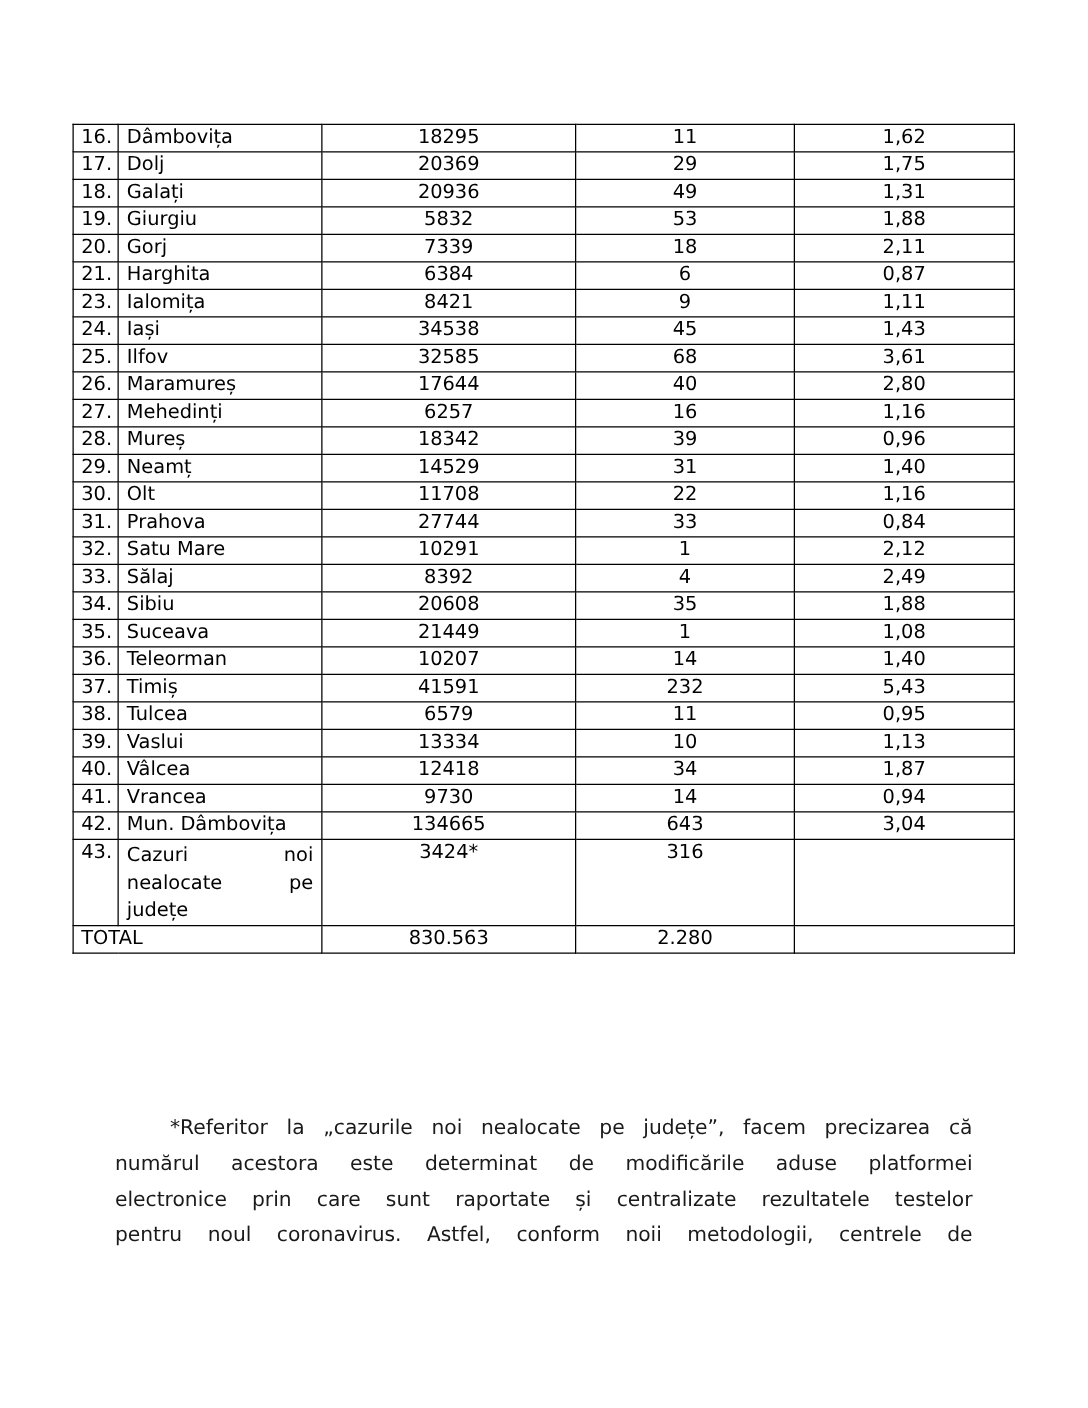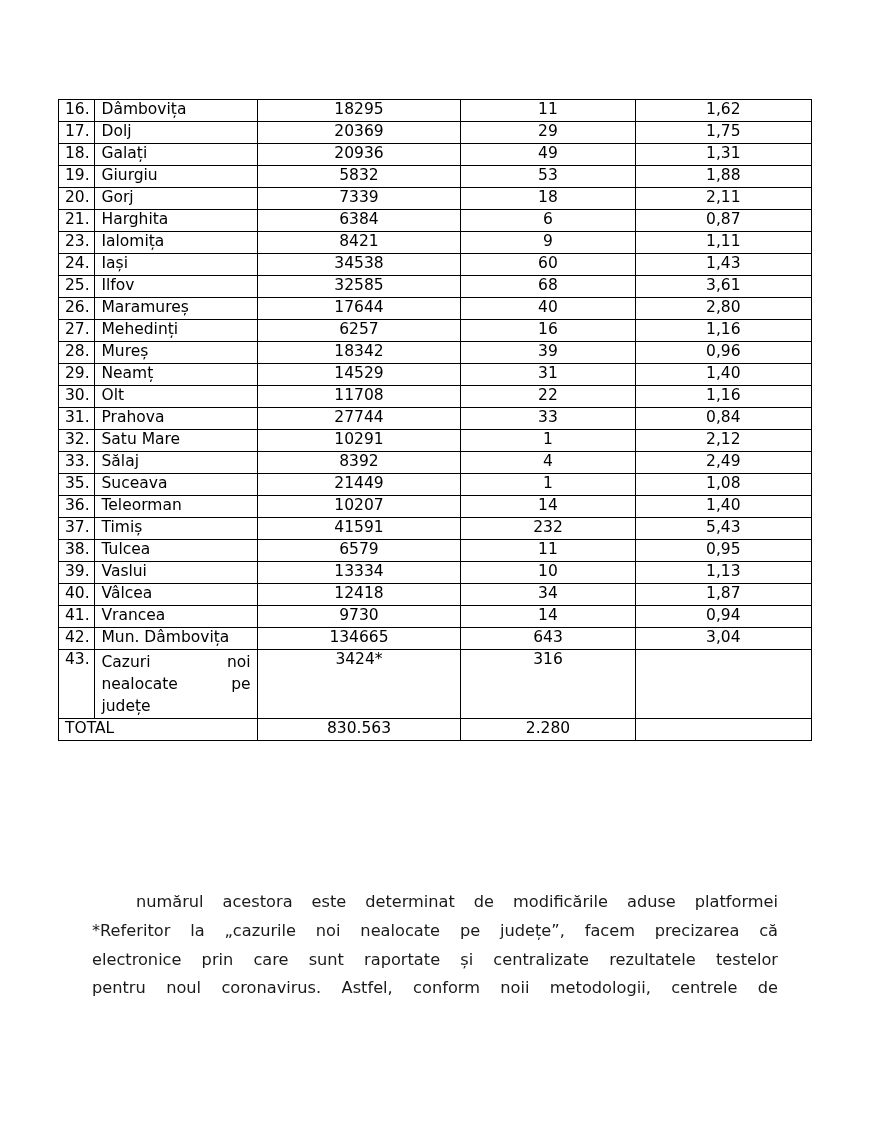--- a/index.html
+++ b/index.html
@@ -163,21 +163,21 @@
           <td class="c-idx">23.</td>
           <td class="c-name">Ialomița</td>
           <td class="c-cases">8421</td>
           <td class="c-new">9</td>
           <td class="c-rate">1,11</td>
         </tr>
         <tr>
           <td class="c-idx">24.</td>
           <td class="c-name">Iași</td>
           <td class="c-cases">34538</td>
-          <td class="c-new">60</td>
+          <td class="c-new">45</td>
           <td class="c-rate">1,43</td>
         </tr>
         <tr>
           <td class="c-idx">25.</td>
           <td class="c-name">Ilfov</td>
           <td class="c-cases">32585</td>
           <td class="c-new">68</td>
           <td class="c-rate">3,61</td>
         </tr>
         <tr>
@@ -228,20 +228,27 @@
           <td class="c-cases">10291</td>
           <td class="c-new">1</td>
           <td class="c-rate">2,12</td>
         </tr>
         <tr>
           <td class="c-idx">33.</td>
           <td class="c-name">Sălaj</td>
           <td class="c-cases">8392</td>
           <td class="c-new">4</td>
           <td class="c-rate">2,49</td>
+        </tr>
+        <tr>
+          <td class="c-idx">34.</td>
+          <td class="c-name">Sibiu</td>
+          <td class="c-cases">20608</td>
+          <td class="c-new">35</td>
+          <td class="c-rate">1,88</td>
         </tr>
         <tr>
           <td class="c-idx">35.</td>
           <td class="c-name">Suceava</td>
           <td class="c-cases">21449</td>
           <td class="c-new">1</td>
           <td class="c-rate">1,08</td>
         </tr>
         <tr>
           <td class="c-idx">36.</td>
@@ -302,19 +309,19 @@
         <tr class="row-total">
           <td class="total-label" colspan="2">TOTAL</td>
           <td class="c-cases">830.563</td>
           <td class="c-new">2.280</td>
           <td class="c-rate"></td>
         </tr>
       </tbody>
   </table>
 
   <div id="footnote">
+      <span class="fn-line">*Referitor la „cazurile noi nealocate pe județe”, facem precizarea că</span>
       <span class="fn-line">numărul acestora este determinat de modificările aduse platformei</span>
-      <span class="fn-line">*Referitor la „cazurile noi nealocate pe județe”, facem precizarea că</span>
       <span class="fn-line">electronice prin care sunt raportate și centralizate rezultatele testelor</span>
       <span class="fn-line last">pentru noul coronavirus. Astfel, conform noii metodologii, centrele de</span>
     </div>
 
 </div>
 
 </body></html>

